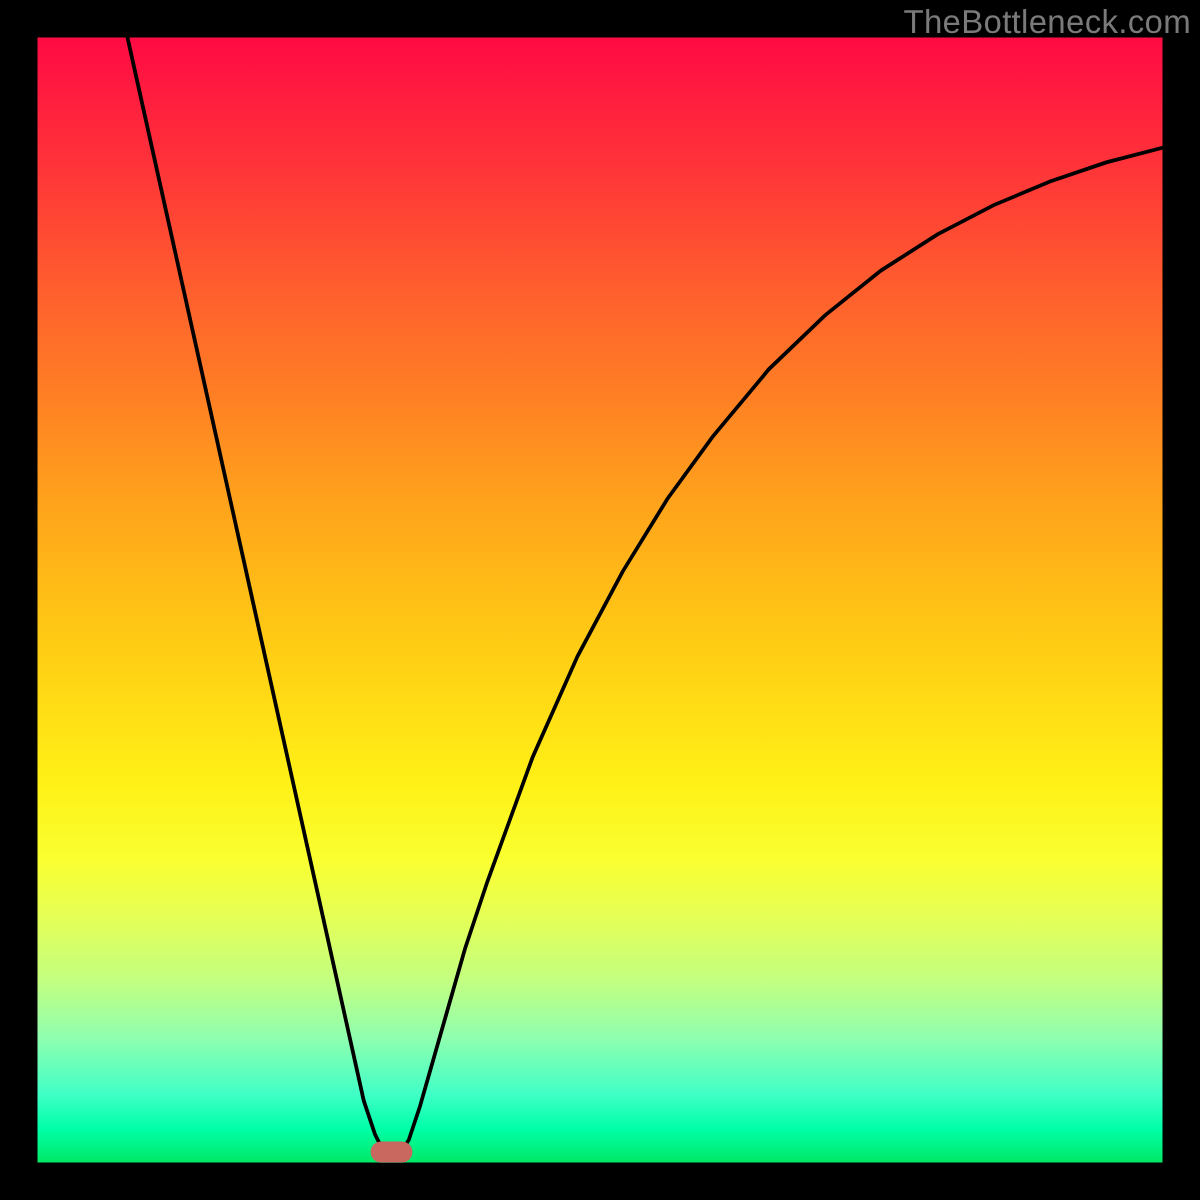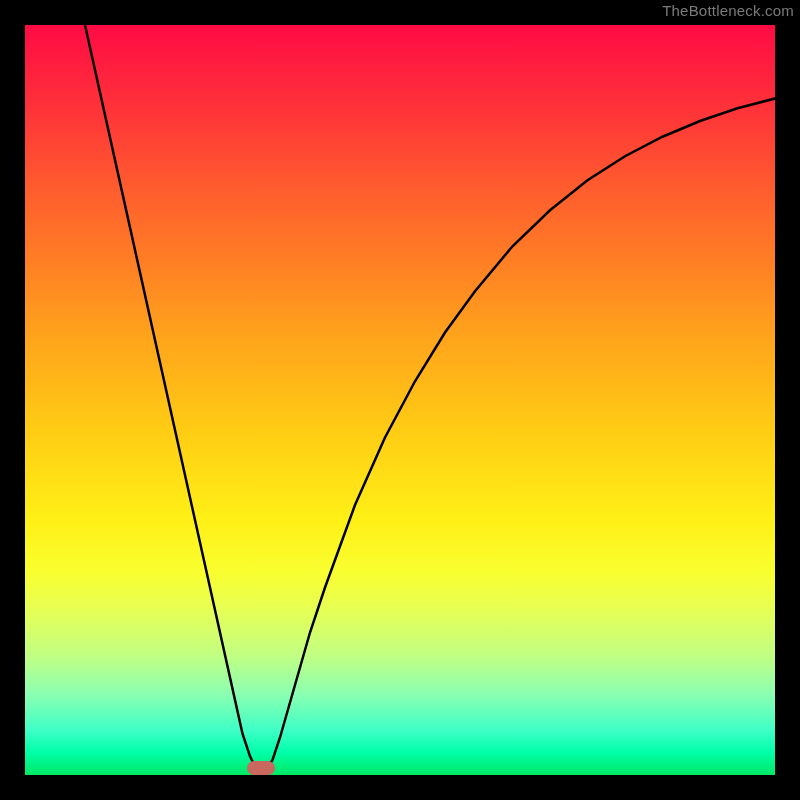--- a/index.html
+++ b/index.html
@@ -31,21 +31,21 @@
       #3fffc6 94%,
       #00ffa8 97%,
       #00e865 100%
     );
   }
   .watermark {
     position: absolute;
     top: 2px;
     right: 6px;
     font-family: Arial, Helvetica, sans-serif;
-    font-size: 15px;
+    font-size: 22px;
     color: #7a7a7a;
     letter-spacing: 0.2px;
     user-select: none;
   }
   .curve-svg {
     position: absolute;
     left: 25px;
     top: 25px;
     width: 750px;
     height: 750px;

